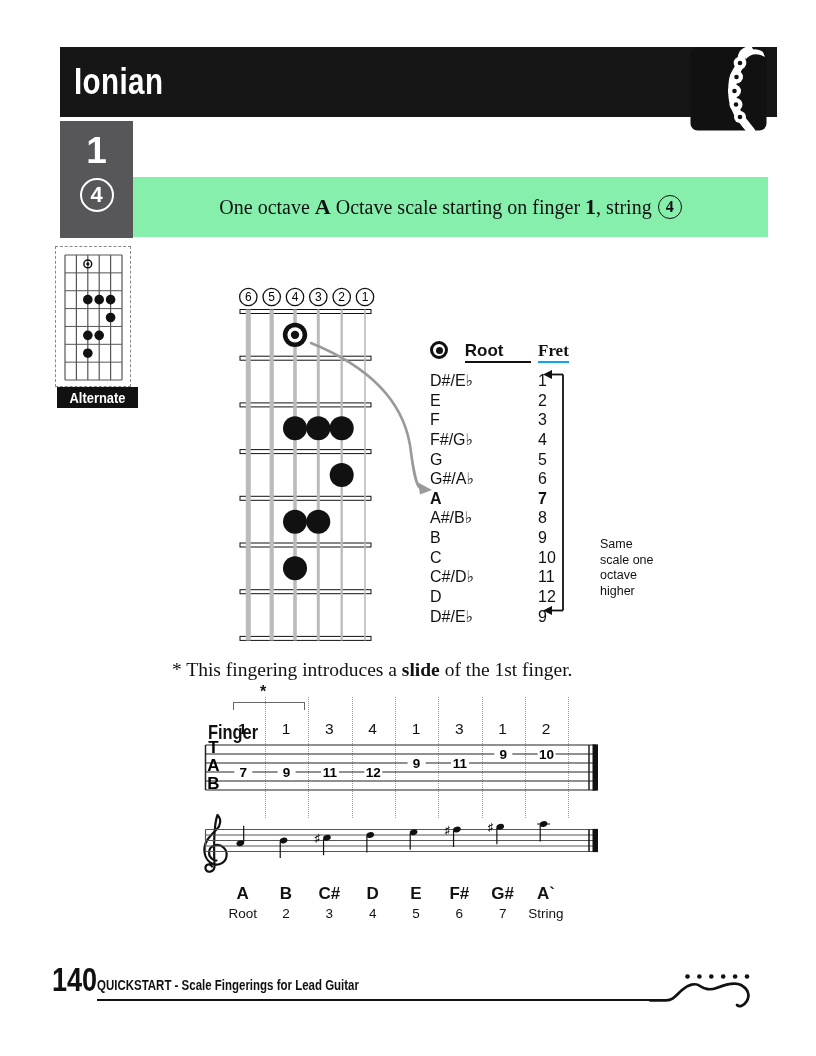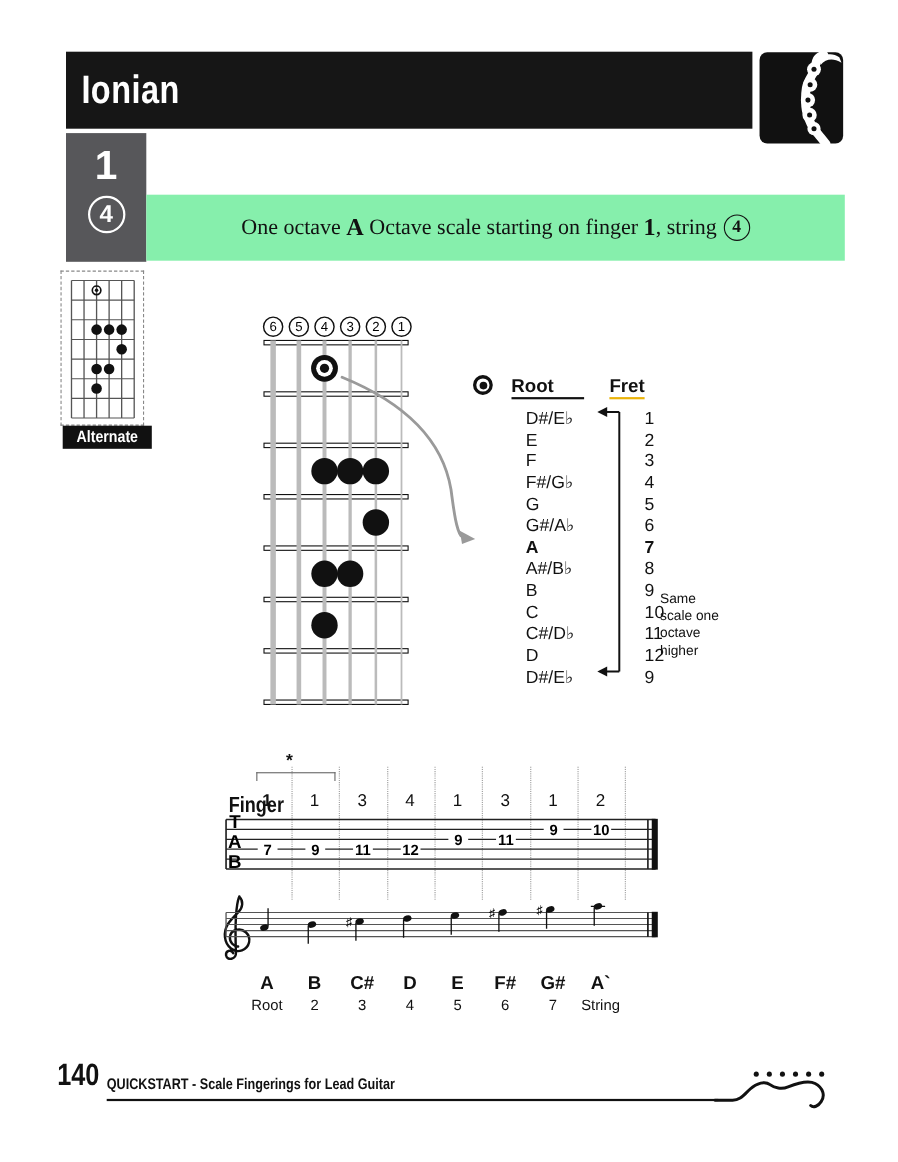--- a/index.html
+++ b/index.html
@@ -2,21 +2,21 @@
 <html><head>
 <meta charset="utf-8">
 <style>
   html,body{margin:0;padding:0;background:#fff;}
   .page{position:relative;width:816px;height:1056px;background:#fff;overflow:hidden;
         font-family:"Liberation Sans","DejaVu Sans",sans-serif;color:#111;}
   .abs{position:absolute;}
   .sqz{display:inline-block;transform:scaleX(0.82);transform-origin:left center;font-weight:bold;}
   .sqzc{display:inline-block;transform:scaleX(0.86);transform-origin:center;font-weight:bold;}
   
-  .hdr-bar{left:60px;top:47px;width:624px;height:70px;background:#161616;display:flex;align-items:center;}
+  .hdr-bar{left:60px;top:47px;width:717px;height:70px;background:#161616;display:flex;align-items:center;}
   .hdr-title{color:#fff;font-size:36px;margin-left:14px;letter-spacing:.5px;}
   .side-tab{left:60px;top:121px;width:73px;height:117px;background:#57575a;color:#fff;
             display:flex;flex-direction:column;align-items:center;}
   .side-finger{font-size:37px;font-weight:bold;margin-top:10px;line-height:1.1;}
   .circ{display:inline-flex;align-items:center;justify-content:center;border-radius:50%;
         border:2px solid currentColor;font-weight:bold;line-height:1;box-sizing:border-box;}
   .side-circ{width:34px;height:34px;border-width:2.5px;font-size:22px;margin-top:6px;}
   .page-title{left:133px;top:129px;width:635px;text-align:center;font-size:30px;white-space:nowrap;}
   .title-circ{width:26px;height:26px;border-width:2.5px;font-size:18px;vertical-align:-4px;margin:0 4px;}
   .sub-bar{left:133px;top:177px;width:635px;height:60px;background:#86efac;
@@ -32,44 +32,44 @@
            display:flex;align-items:center;justify-content:center;}
   .alt-bar span{font-size:15px;}
   
   .nt{left:430px;top:341px;font-size:16px;}
   .nt-head{position:relative;height:24px;font-weight:bold;font-size:17px;}
   .bullseye{display:inline-block;width:18px;height:18px;border:3.4px solid #111;border-radius:50%;
             position:relative;vertical-align:-3px;box-sizing:border-box;}
   .bullseye::after{content:"";position:absolute;left:50%;top:50%;width:7px;height:7px;margin:-3.5px 0 0 -3.5px;
             background:#111;border-radius:50%;}
   .nt-root{margin-left:12px;border-bottom:2px solid #111;padding-right:28px;display:inline-block;}
-  .nt-fretlbl{position:absolute;left:124px;top:0;border-bottom:2px solid #eab308;display:inline-block;}
+  .nt-fretlbl{position:absolute;left:108px;top:0;border-bottom:2px solid #0ea5e9;display:inline-block;font-family:Liberation Serif, serif;}
   .nt-rows{margin-top:6px;}
-  .nt-row{line-height:19.65px;height:19.65px;white-space:nowrap;margin-left:48px;}
+  .nt-row{line-height:19.65px;height:19.65px;white-space:nowrap;}
   .nt-note{display:inline-block;width:108px;}
   .nt-row.bold{font-weight:bold;}
   .nt-ann{left:600px;top:537px;width:54px;font-size:12.5px;line-height:15.5px;}
   
   .slide-note{left:172px;top:659px;font-family:"Liberation Serif","DejaVu Serif",serif;font-size:19.5px;}
   .slide-note .b{font-weight:bold;}
   
   .slide-brk{left:233px;top:702px;width:70px;height:7px;border-top:1.5px solid #666;
              border-left:1.5px solid #666;border-right:1.5px solid #666;}
   .slide-star{left:260px;top:683px;font-size:16px;font-weight:bold;}
   .finger-lbl{left:208px;top:721px;font-size:20px;}
   .finger-row{left:221px;top:720px;display:flex;}
   .fcell{width:43.33px;text-align:center;font-size:15.5px;}
   .fcell.b{font-weight:bold;}
   .dotline{border-left:1.5px dotted #999;width:0;height:121px;top:697px;}
   .names-row{left:221px;top:884px;display:flex;}
   .ncell{width:43.33px;text-align:center;font-size:17px;font-weight:bold;}
   .degs-row{left:221px;top:906px;display:flex;}
   .dcell{width:43.33px;text-align:center;font-size:13.5px;}
   
-  .pg-num{left:52px;top:961px;font-size:28px;}
+  .pg-num{left:52px;top:961px;font-size:33px;}
   .foot-title{left:97px;top:977px;font-size:14px;}
   .foot-line{left:97px;top:998.5px;width:556px;height:2.8px;background:#111;}
   svg text{font-family:"Liberation Sans","DejaVu Sans",sans-serif;}
 </style>
 </head>
 <body>
 
 <div class="page">
 
   <div class="abs hdr-bar">
@@ -210,20 +210,25 @@
     <g stroke="#111" stroke-width="1.8" fill="none">
       <line x1="23" y1="9.5" x2="23" y2="245.5"></line>
       <line x1="23" y1="9.5" x2="10" y2="9.5"></line>
       <line x1="23" y1="245.5" x2="10" y2="245.5"></line>
     </g>
     <polygon points="3,9.5 12,5 12,14" fill="#111"></polygon>
     <polygon points="3,245.5 12,241 12,250" fill="#111"></polygon>
   </svg>
   <div class="abs nt-ann">Same scale one octave higher</div>
 
+  <div class="abs slide-note">
+    <span>* This fingering introduces a</span>
+    <span class="b">slide</span>
+    <span>of the 1st finger.</span>
+  </div>
 
   <div id="dotlines">
       <div class="abs dotline" style="left: 264.93px;"></div>
       <div class="abs dotline" style="left: 308.26px;"></div>
       <div class="abs dotline" style="left: 351.59px;"></div>
       <div class="abs dotline" style="left: 394.92px;"></div>
       <div class="abs dotline" style="left: 438.25px;"></div>
       <div class="abs dotline" style="left: 481.58px;"></div>
       <div class="abs dotline" style="left: 524.91px;"></div>
       <div class="abs dotline" style="left: 568.24px;"></div>

